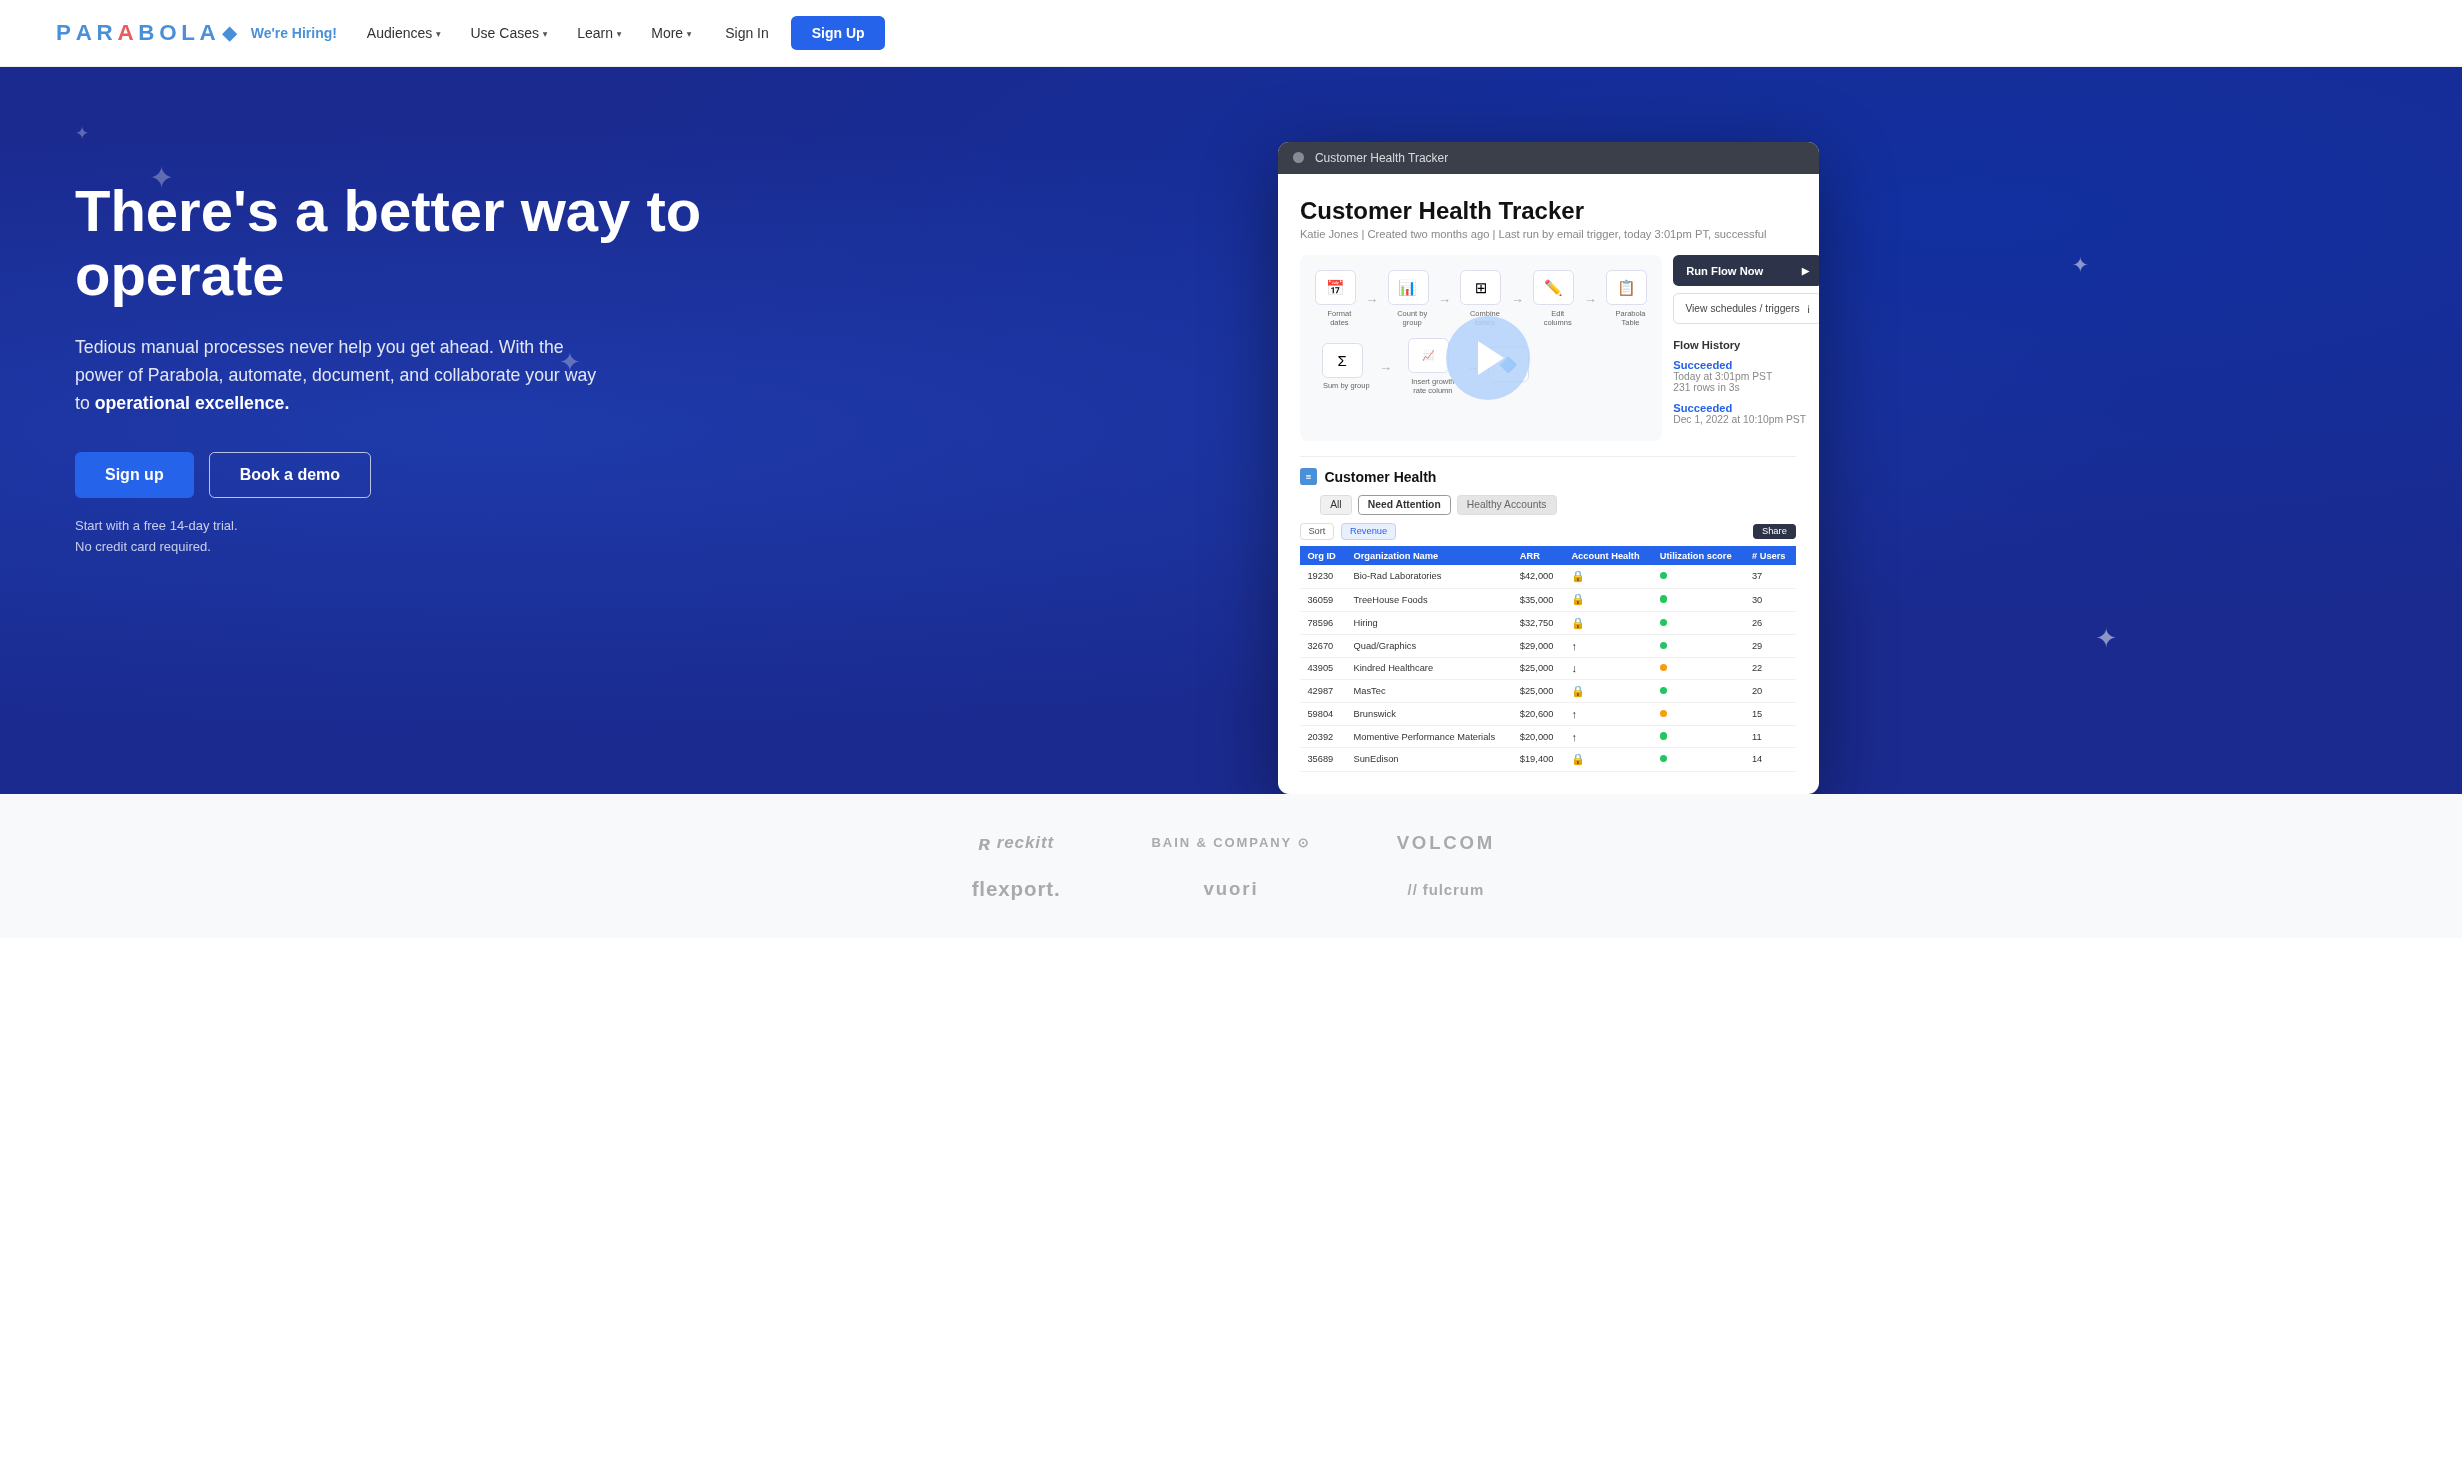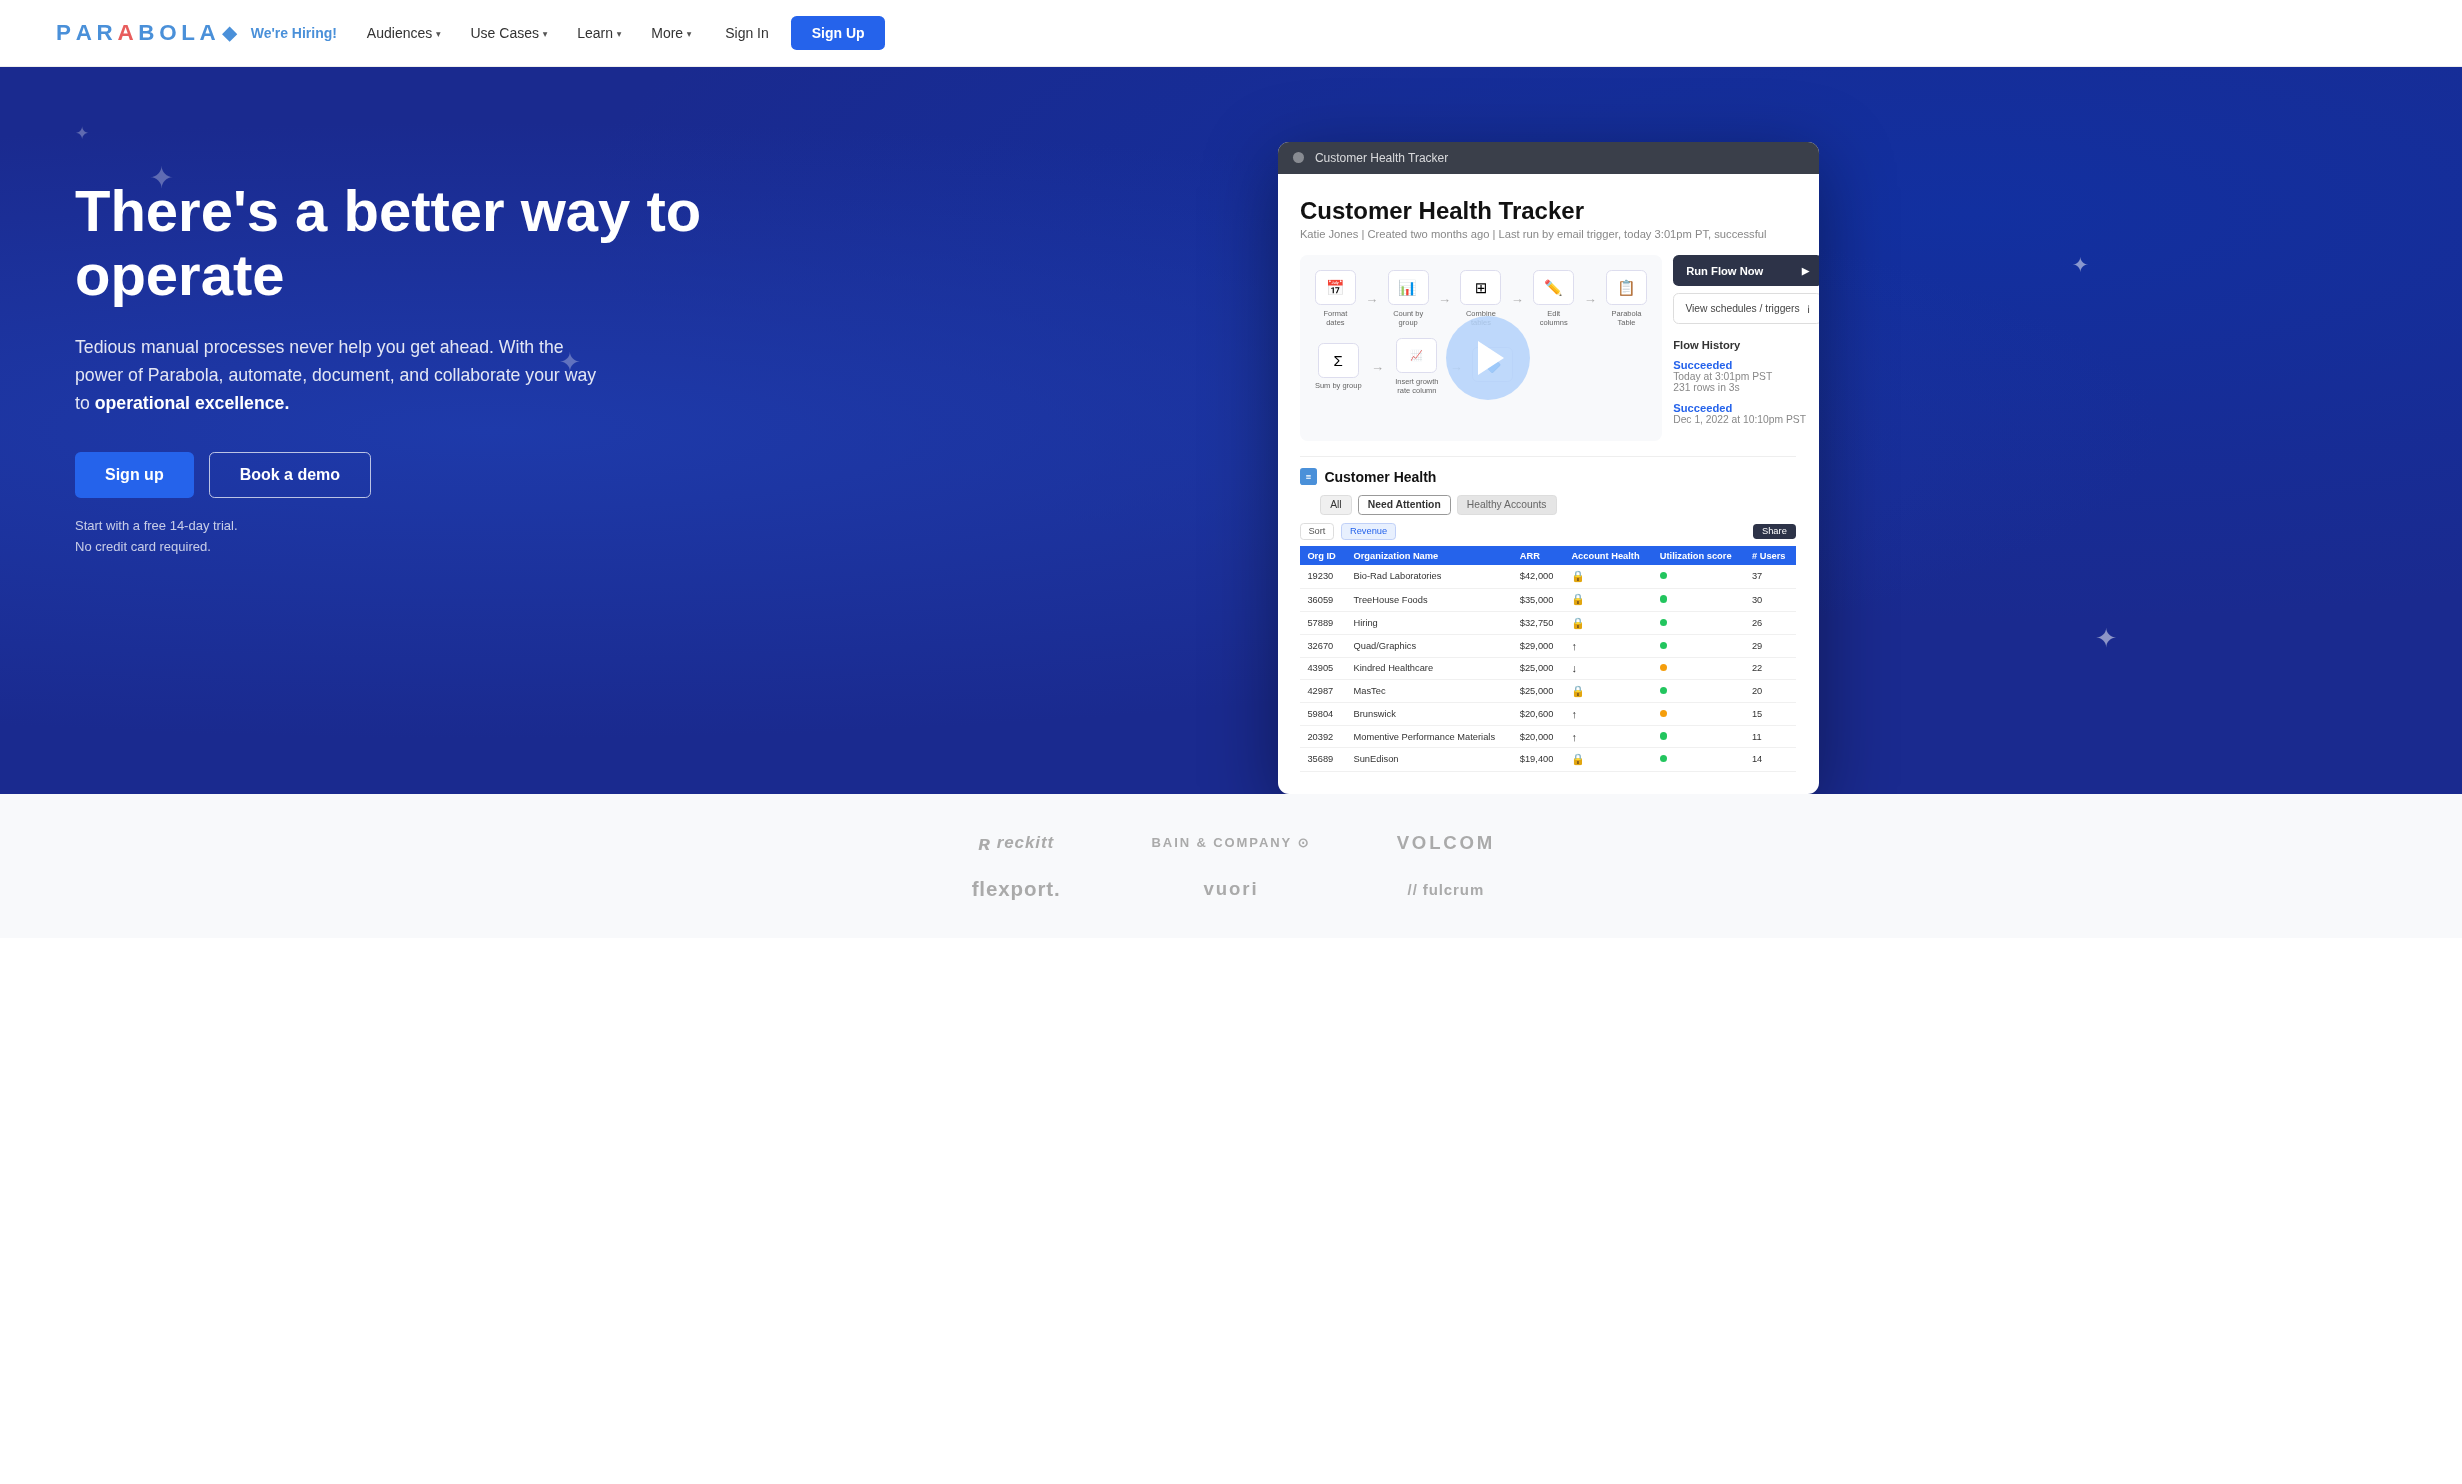--- a/index.html
+++ b/index.html
@@ -222,20 +222,21 @@
       align-items: center;
       justify-content: center;
       font-size: 15px;
     }
     .flow-node-label {
       font-size: 7.5px;
       color: #666;
       text-align: center;
       max-width: 47px;
       line-height: 1.2;
+      margin-left: 8px;
     }
     .flow-arrow {
       color: #aaa;
       font-size: 13px;
       margin: 0 1.9px;
     }
 
     
     .flow-panel {
       width: 149px;
@@ -681,21 +682,21 @@
     </tr>
                 <tr>
       <td>36059</td>
       <td>TreeHouse Foods</td>
       <td>$35,000</td>
       <td><span class="health-icon">🔒</span></td>
       <td><span class="health-dot dot-green"></span></td>
       <td>30</td>
     </tr>
                 <tr>
-      <td>57889</td>
+      <td>78596</td>
       <td>Hiring</td>
       <td>$32,750</td>
       <td><span class="health-icon">🔒</span></td>
       <td><span class="health-dot dot-green"></span></td>
       <td>26</td>
     </tr>
                 <tr>
       <td>32670</td>
       <td>Quad/Graphics</td>
       <td>$29,000</td>

